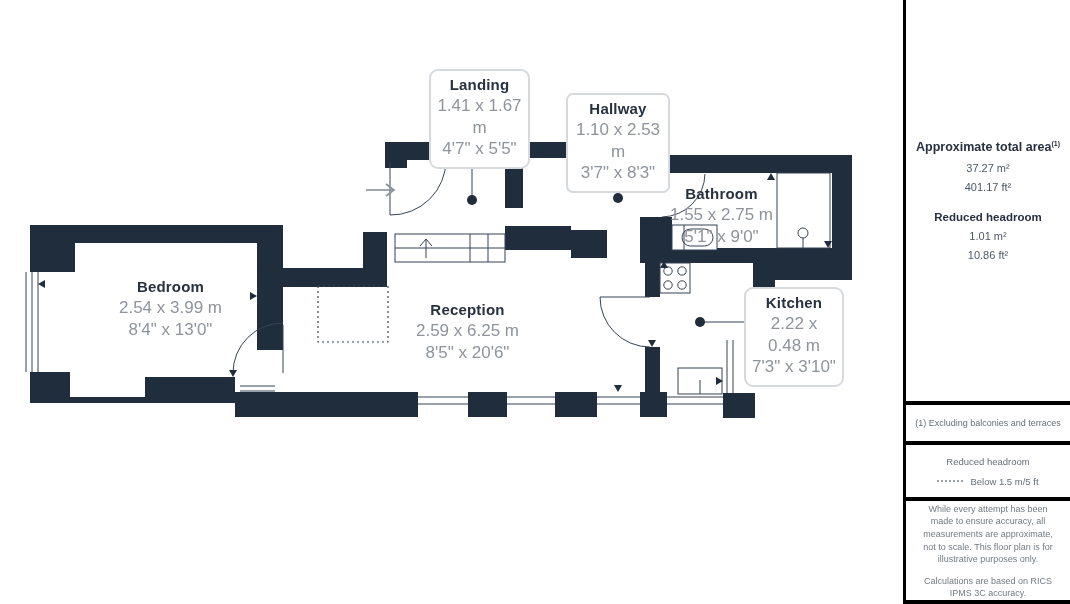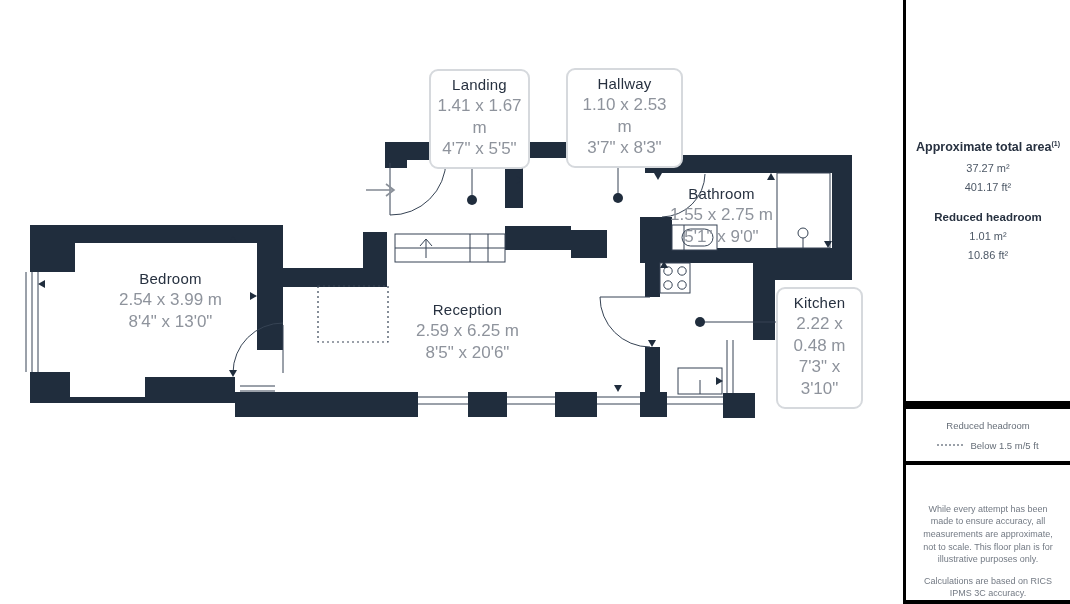--- a/index.html
+++ b/index.html
@@ -7,21 +7,21 @@
     position:relative;width:1070px;height:604px;background:#fff;overflow:hidden;
     font-family:"Liberation Sans", sans-serif;
   }
   svg{position:absolute;left:0;top:0;}
   
   .room-box{
     position:absolute;background:#fff;border:2px solid #d6d9dd;border-radius:9px;
     padding:5px 6px 7px;text-align:center;box-sizing:border-box;z-index:3;
   }
   .room-text{position:absolute;text-align:center;z-index:2;}
-  .room-name{font-size:15px;font-weight:normal;color:#273140;letter-spacing:.2px;line-height:1.25;}
+  .room-name{font-size:15px;font-weight:bold;color:#273140;letter-spacing:.2px;line-height:1.25;}
   .room-dim{font-size:17px;color:#8e939c;line-height:1.28;}
   
   .sidebar{
     position:absolute;left:903px;top:0;width:167px;height:604px;
     border-left:3px solid #000;box-sizing:border-box;display:flex;flex-direction:column;z-index:4;background:#fff;
   }
   .sec-main{height:401px;display:flex;flex-direction:column;justify-content:center;align-items:center;text-align:center;}
   .h-title{font-size:12.5px;font-weight:bold;color:#273140;}
   .sup{font-size:7px;vertical-align:super;font-weight:bold;color:#273140;}
   .val{font-size:11px;color:#4d5866;margin-top:7px;}
@@ -199,33 +199,33 @@
       <polygon points="471,161 479,161 475,168"></polygon>
     </g>
   </svg>
 
   <div class="room-box" style="left:429px;top:69px;width:101px;">
     <div class="room-name">Landing</div>
     <div class="room-dim">1.41 x 1.67 m</div>
     <div class="room-dim">4'7" x 5'5"</div>
   </div>
 
-  <div class="room-box" style="left:566px;top:68px;width:117px;">
+  <div class="room-box" style="left:566px;top:93px;width:104px;border-radius:7px;">
     <div class="room-name">Hallway</div>
     <div class="room-dim">1.10 x 2.53 m</div>
     <div class="room-dim">3'7" x 8'3"</div>
   </div>
 
-  <div class="room-box" style="left:776px;top:287px;width:87px;">
+  <div class="room-box" style="left:744px;top:287px;width:100px;">
     <div class="room-name">Kitchen</div>
     <div class="room-dim">2.22 x 0.48 m</div>
     <div class="room-dim">7'3" x 3'10"</div>
   </div>
 
-  <div class="room-text" style="left:88px;top:270px;width:165px;">
+  <div class="room-text" style="left:88px;top:278px;width:165px;">
     <div class="room-name">Bedroom</div>
     <div class="room-dim">2.54 x 3.99 m</div>
     <div class="room-dim">8'4" x 13'0"</div>
   </div>
 
   <div class="room-text" style="left:385px;top:301px;width:165px;">
     <div class="room-name">Reception</div>
     <div class="room-dim">2.59 x 6.25 m</div>
     <div class="room-dim">8'5" x 20'6"</div>
   </div>
@@ -243,20 +243,23 @@
       </div>
       <div class="val">37.27 m²</div>
       <div class="val">401.17 ft²</div>
       <div class="h-sub">Reduced headroom</div>
       <div class="val">1.01 m²</div>
       <div class="val">10.86 ft²</div>
     </div>
 
     <div class="bar"></div>
 
+    <div class="sec-note">
+      <span>(1) Excluding balconies and terraces</span>
+    </div>
 
     <div class="bar"></div>
 
     <div class="sec-legend">
       <span>Reduced headroom</span>
       <span class="legend-row">
         <span class="dotted"></span>
         <span>Below 1.5 m/5 ft</span>
       </span>
     </div>

